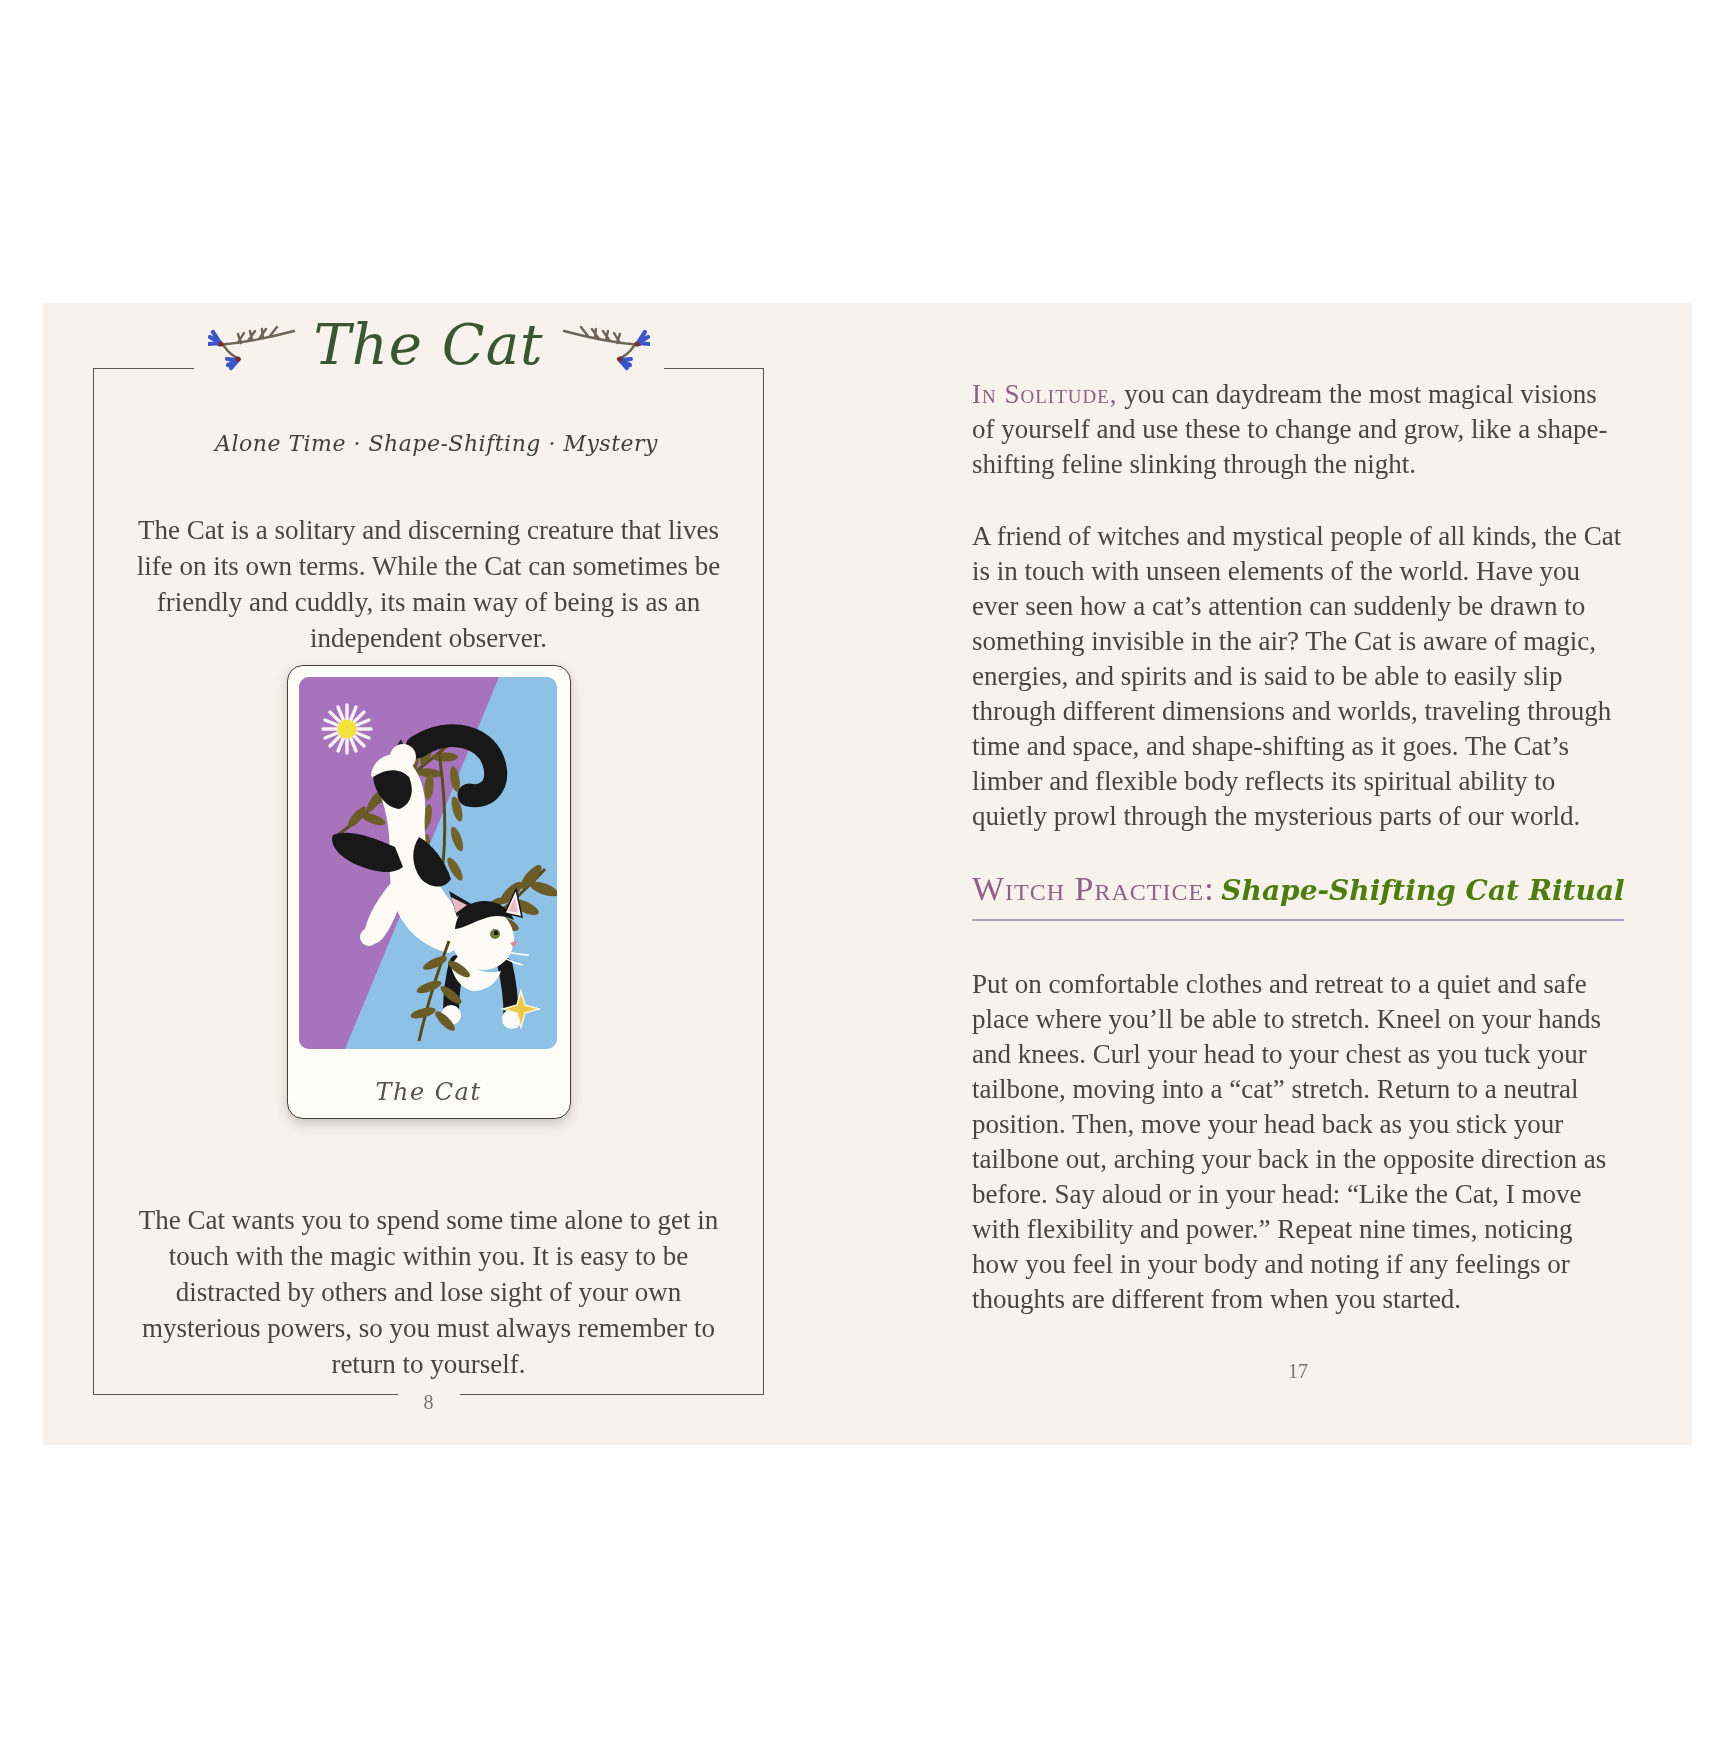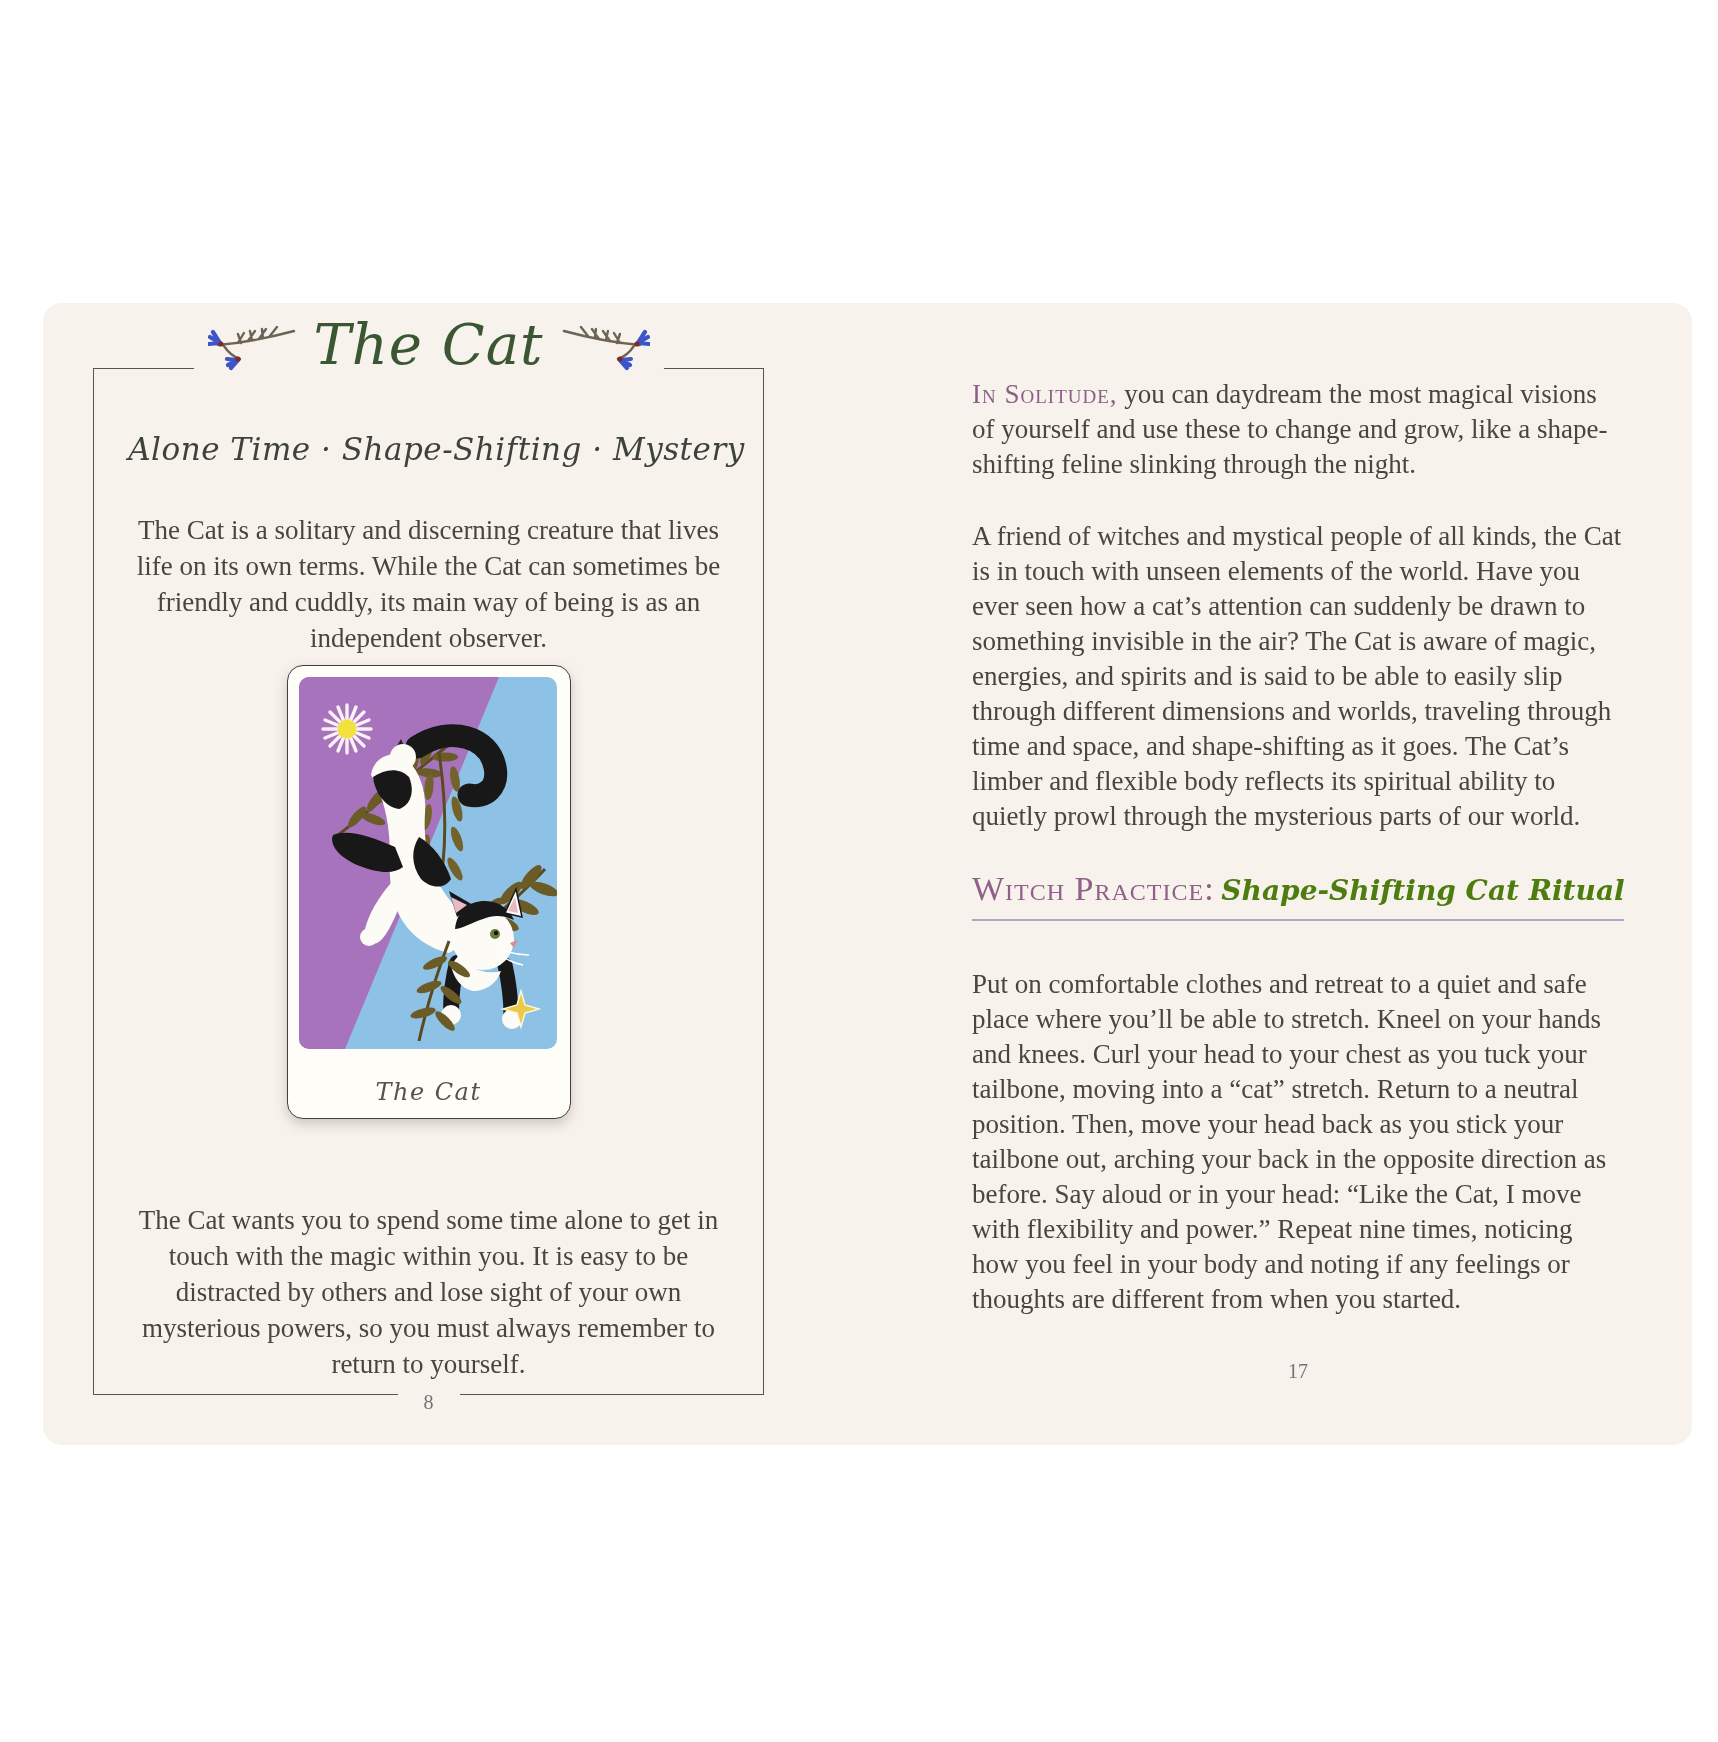--- a/index.html
+++ b/index.html
@@ -3,42 +3,41 @@
 <meta charset="utf-8">
 <style>
   html,body{margin:0;padding:0;}
   .canvas{
     position:relative;width:1718px;height:1742px;background:#ffffff;
     font-family:"Liberation Serif", serif; color:#47463f; overflow:hidden;
   }
   .spread{
     position:absolute; left:43px; top:303px; width:1649px; height:1142px;
     background:#f8f2ec;
-    border-radius:19px;
   }
   
   .frame{
     position:absolute; left:50px; top:65px; width:669px; height:1025px;
     border:1.5px solid #57564c;
   }
   .title-block{
     position:absolute; top:-58px; left:50%; transform:translateX(-50%);
     background:#f8f2ec; padding:6px 14px; display:flex; align-items:center; gap:14px;
     white-space:nowrap;
   }
   .chapter-title{
     font-family:"DejaVu Serif","Liberation Serif",serif;
     font-style:italic; font-weight:500; font-size:56px; line-height:1;
     color:#3a5632; letter-spacing:1px;
   }
   .sprig{width:92px;height:52px;flex:0 0 auto;}
   .sprig.flip{transform:scaleX(-1);}
   .keywords{
     position:absolute; top:62px; left:16px; right:0; text-align:center;
-    font-style:italic; font-size:31px; color:#3d423b; letter-spacing:0.5px;
+    font-style:italic; font-size:22px; color:#3d423b; letter-spacing:0.5px;
     font-family:"DejaVu Serif","Liberation Serif",serif;
   }
   .lp-para{
     position:absolute; left:38px; right:38px; text-align:center;
     font-size:27px; line-height:36px; color:#47463f;
   }
   .lp-para.intro{top:116px;}
   .lp-para.message{top:806px;}
   .tarot-card{
     position:absolute; top:296px; left:50%; transform:translateX(-50%);

